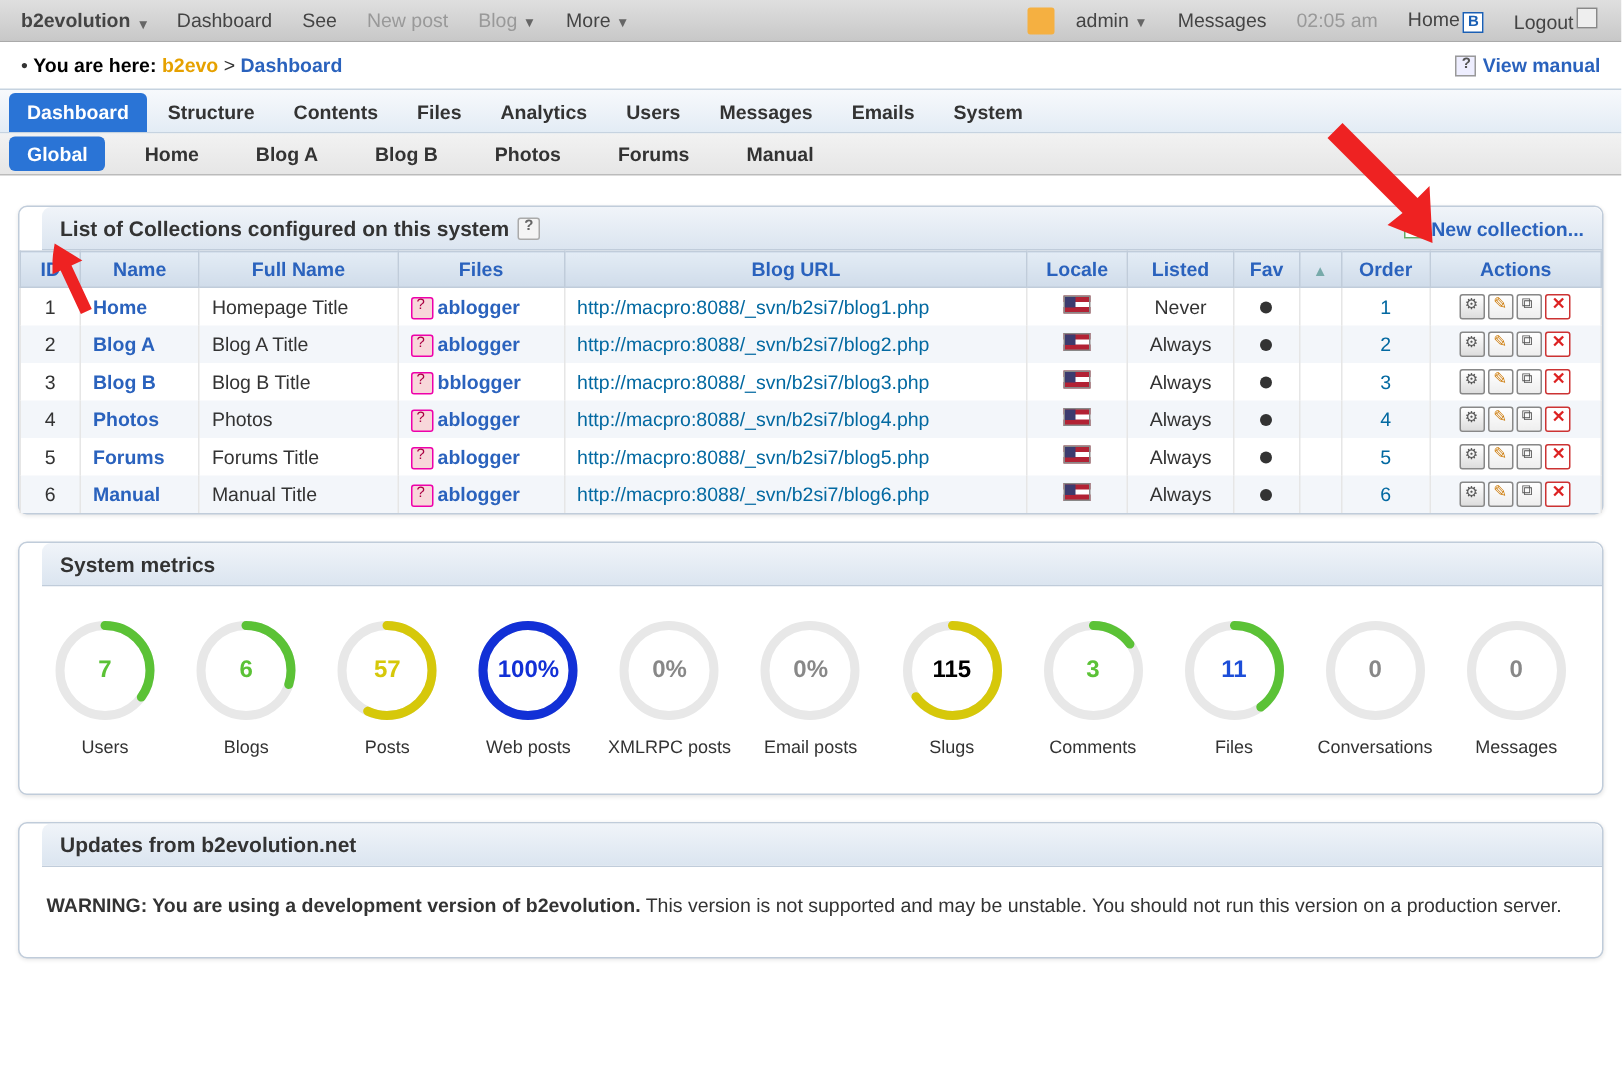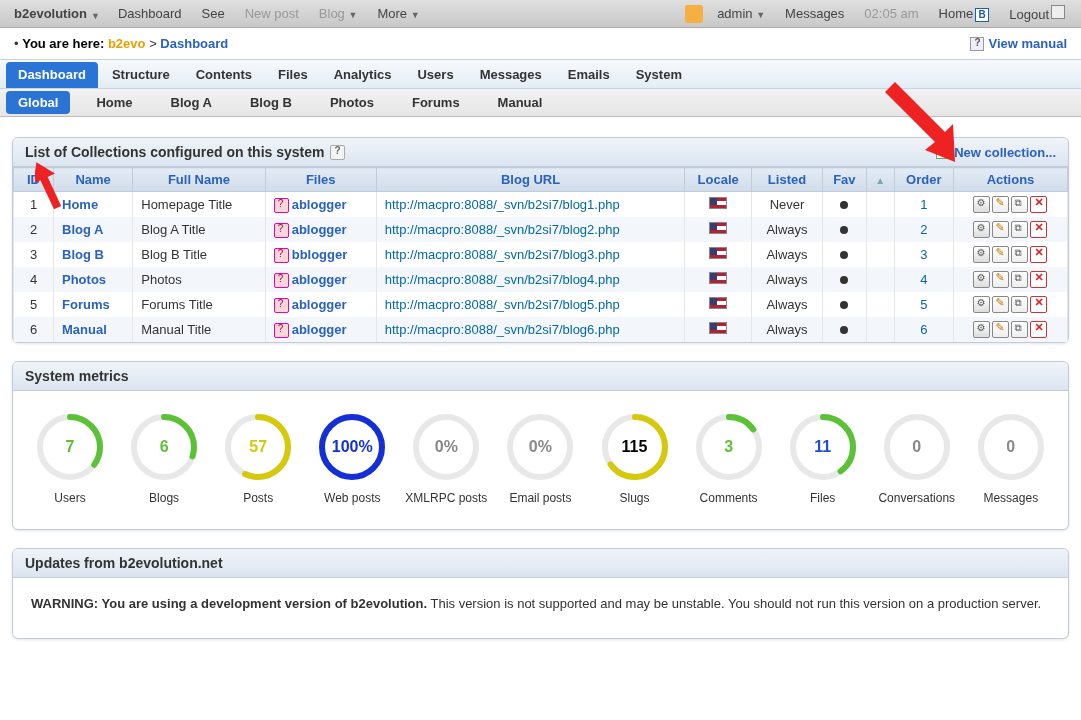--- a/index.html
+++ b/index.html
@@ -25,21 +25,21 @@
 
   .tabstrip { background: linear-gradient(#f7f9fc,#e3ecf5); border-top:1px solid #c6d3e0; border-bottom:1px solid #c6d3e0; padding:2px 6px 0 6px; display:flex; gap:2px; height:30px; align-items:flex-end;}
   .tabstrip .tab { padding:5px 12px 6px; font-weight:bold; color:#333; border-radius:4px 4px 0 0; cursor:pointer;}
   .tabstrip .tab.active { background:#2a74d6; color:#fff; }
   .subtabs { background: linear-gradient(#f2f2f2,#e6e6e6); border-bottom:1px solid #bbb; padding:3px 6px; display:flex; gap:14px; height:28px; align-items:center;}
   .subtabs .stab { padding:4px 12px; font-weight:bold; color:#333; border-radius:4px; cursor:pointer;}
   .subtabs .stab.active { background:#2a74d6; color:#fff; }
 
   .content { padding: 20px 12px 40px; }
   .panel { border:1px solid #c0ccda; border-radius:6px; box-shadow:0 1px 3px rgba(0,0,0,0.1); margin-bottom:18px; background:#fff;}
-  .panel-header { background:linear-gradient(#f0f4f9,#dbe5f0); border-bottom:1px solid #c0ccda; border-radius:6px 6px 0 0; padding:6px 12px; display:flex; align-items:center;}
+  .panel-header { background:linear-gradient(#f0f4f9,#dbe5f0); border-bottom:1px solid #c0ccda; border-radius:6px 6px 0 0; padding:6px 12px; display:flex; align-items:center;margin-left:15px;}
   .panel-header .title { font-weight:bold; color:#333; font-size:14px; display:flex; align-items:center; gap:6px;}
   .panel-header .spacer { flex:1; }
   .panel-header .link-action { color:#2a62bd; font-weight:bold; display:flex; align-items:center; gap:4px;}
   .help-ico { width:15px; height:15px; border:1px solid #aaa; background:#f4f4f4; display:inline-block; position:relative; border-radius:2px;}
   .help-ico::after{content:"?"; font-size:10px; color:#666; position:absolute; left:3px; top:-1px;}
   .new-ico { width:14px; height:14px; border:1px solid #6a6; background:#fff; display:inline-block; position:relative;}
   .new-ico::after{content:"+"; color:#2a2; font-weight:bold; position:absolute; left:2px; top:-2px; font-size:12px;}
 
   table.grid { width:100%; border-collapse:collapse; }
   table.grid th { background:linear-gradient(#e3ecf5,#d0dcea); border:1px solid #c0ccda; padding:4px 6px; color:#2a62bd; font-weight:bold; font-size:13px;}

